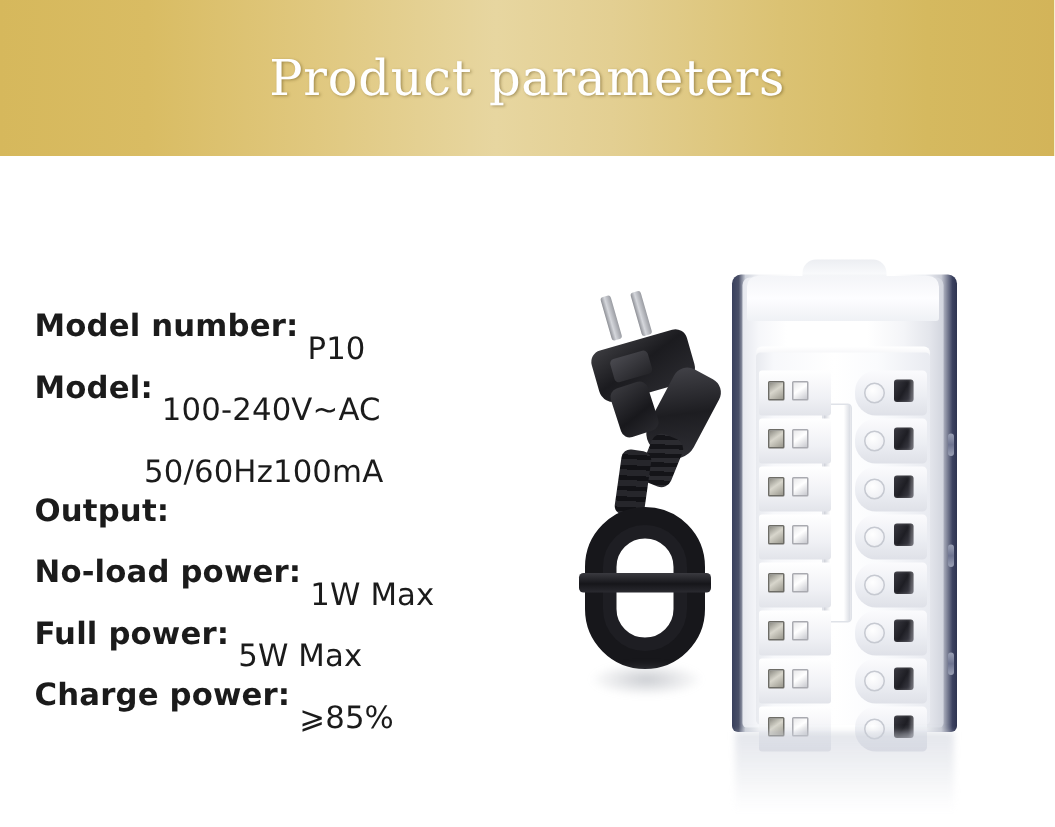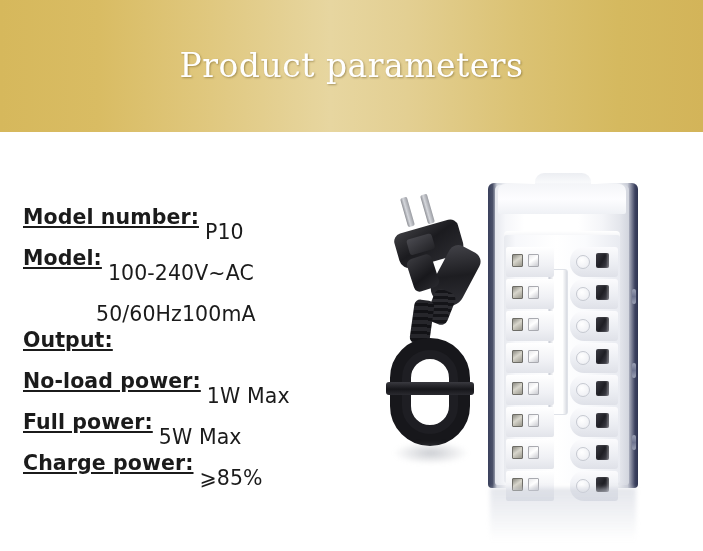--- a/index.html
+++ b/index.html
@@ -14,21 +14,21 @@
     overflow: hidden;
     position: relative;
   }
 
   
   .header-band {
     position: absolute;
     left: 0;
     top: 0;
     width: 703px;
-    height: 132px;
+    height: 104px;
     background: linear-gradient(90deg,
         #d6b85c 0%,
         #d9bc63 14%,
         #e0c87f 30%,
         #e7d6a0 47%,
         #e3cf92 58%,
         #dbc273 74%,
         #d5b95f 88%,
         #d3b459 100%);
     display: flex;
@@ -60,21 +60,20 @@
     white-space: nowrap;
     color: #1b1b1b;
     font-size: 20.5px;
   }
   .spec-row.indented {
     padding-left: 73px;
   }
   .spec-label {
     font-weight: bold;
     letter-spacing: 0.1px;
-    text-decoration: underline;
   }
   .spec-value {
     font-weight: normal;
     letter-spacing: 0.1px;
     margin-top: 31px;
   }
   .gap-sm { display: inline-block; width: 6px; }
 
   
   .product-photo {

